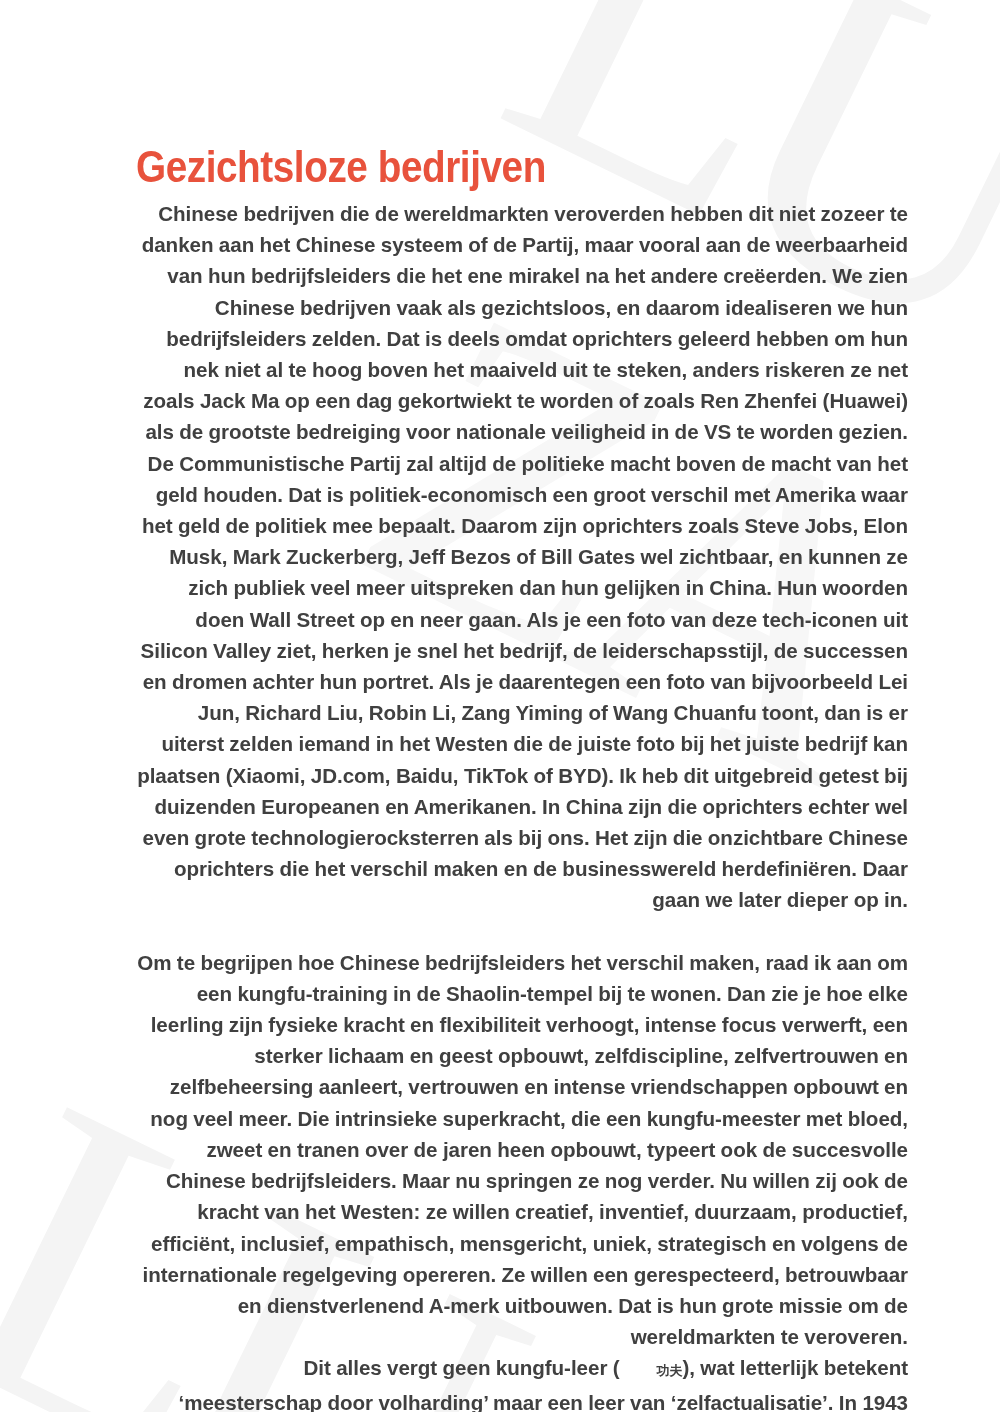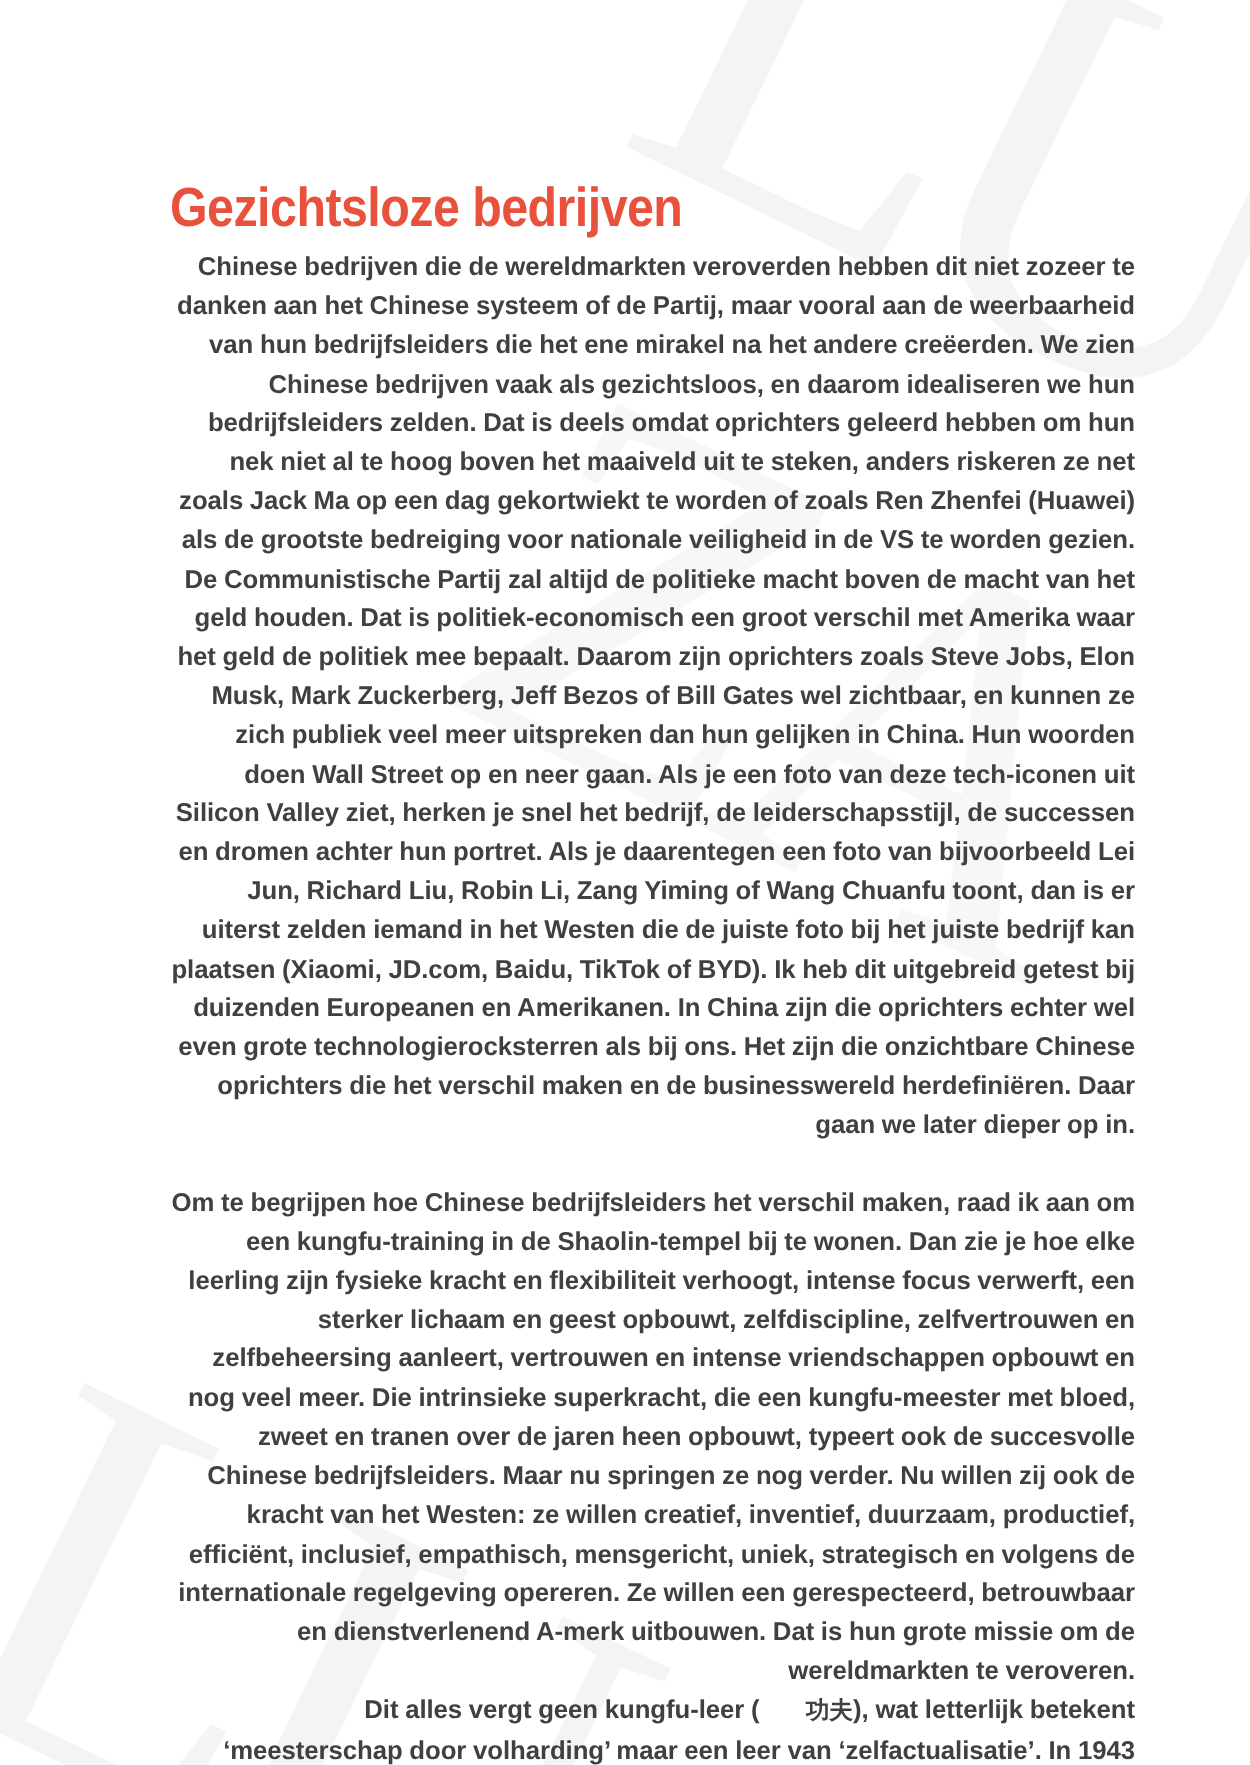--- a/index.html
+++ b/index.html
@@ -107,21 +107,21 @@
   .para + .para {
     margin-top: 31px;
   }
   .indent-break {
     display: block;
     text-indent: 28px;
   }
 
   .cjk {
     font-family: "DejaVu Sans", sans-serif;
-    font-size: 19px;
+    font-size: 13px;
     margin-left: 37px;
   }
 </style>
 </head>
 <body>
 
 <div class="page">
 
   <div class="watermark-layer">
     <div class="wm wm-tr">LU</div>

